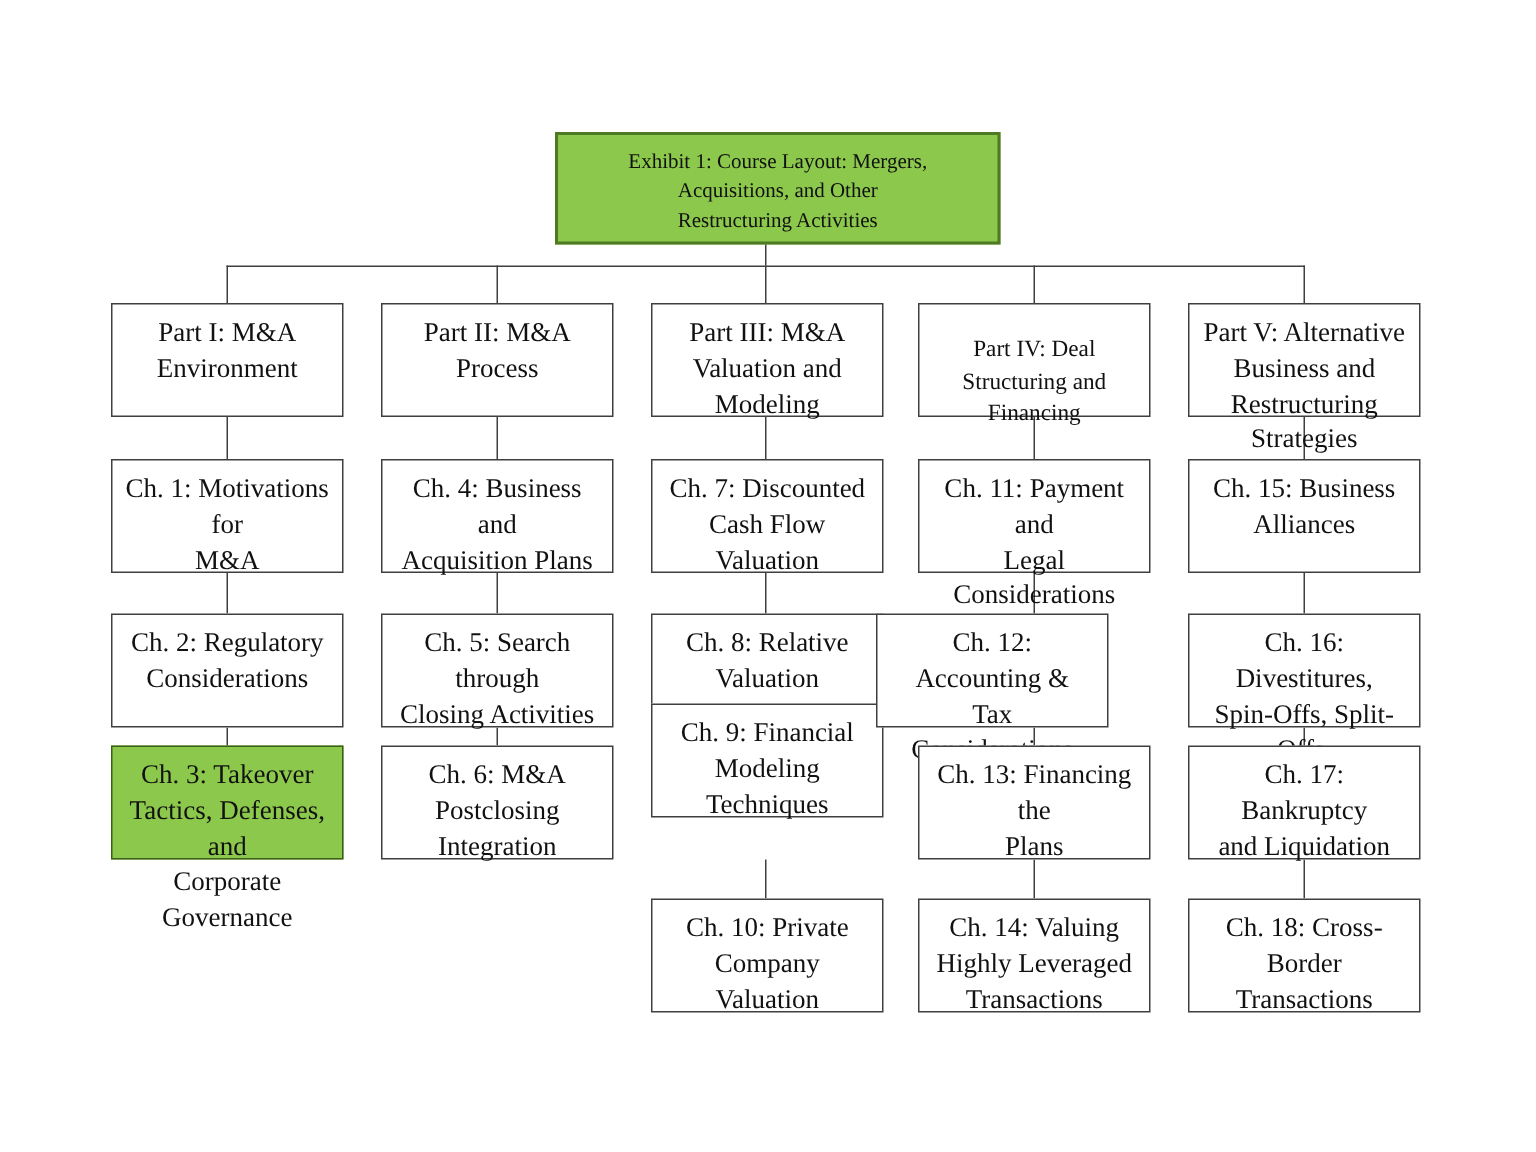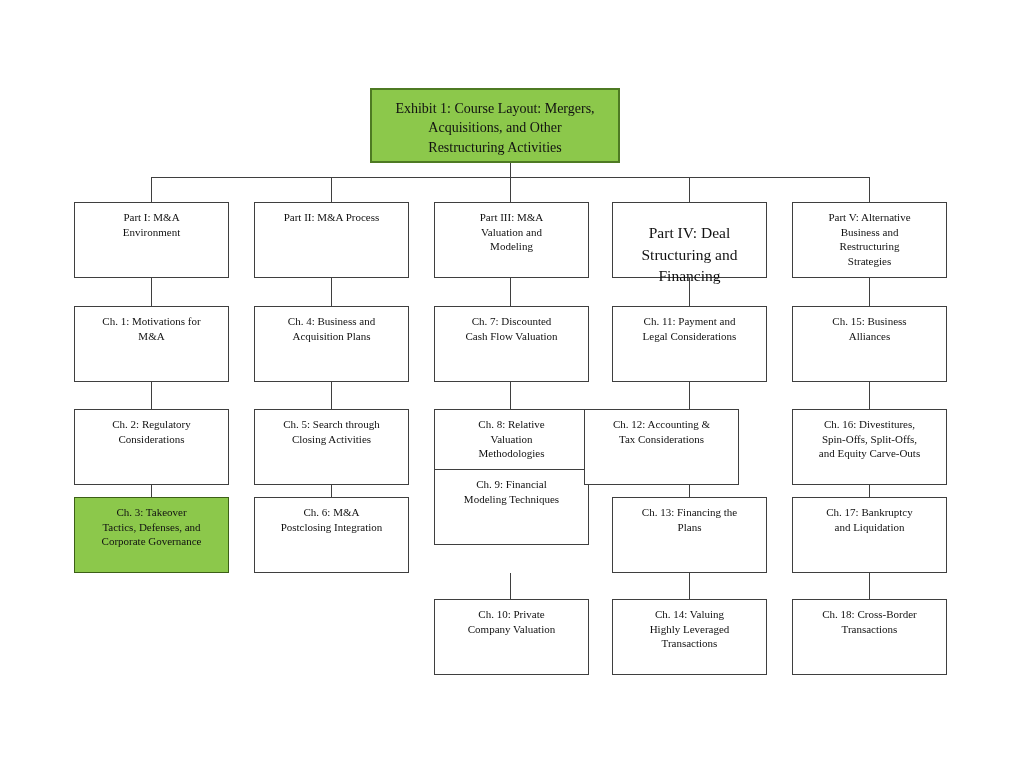--- a/index.html
+++ b/index.html
@@ -16,33 +16,33 @@
     width: 1024px; height: 768px;
     background: #ffffff;
   }
   .box {
     position: absolute;
     width: 155px; height: 76px;
     box-sizing: border-box;
     border: 1px solid #3f3f3f;
     background: #ffffff;
     text-align: center;
-    font-size: 11px;
+    font-size: 18px;
     line-height: 1.32;
     padding: 7px 8px 0 8px;
     white-space: pre-line;
   }
   .box.green {
     background: #8cc84b;
     border: 1px solid #3c5f17;
   }
   .root-box {
     position: absolute;
     left: 370px; top: 88px;
-    width: 250px; height: 75px;
+    width: 297px; height: 75px;
     box-sizing: border-box;
     background: #8cc84b;
     border: 2px solid #4e7a23;
     text-align: center;
     font-size: 14px;
     line-height: 1.38;
     padding-top: 9px;
     white-space: pre-line;
   }
   .box.lg {

